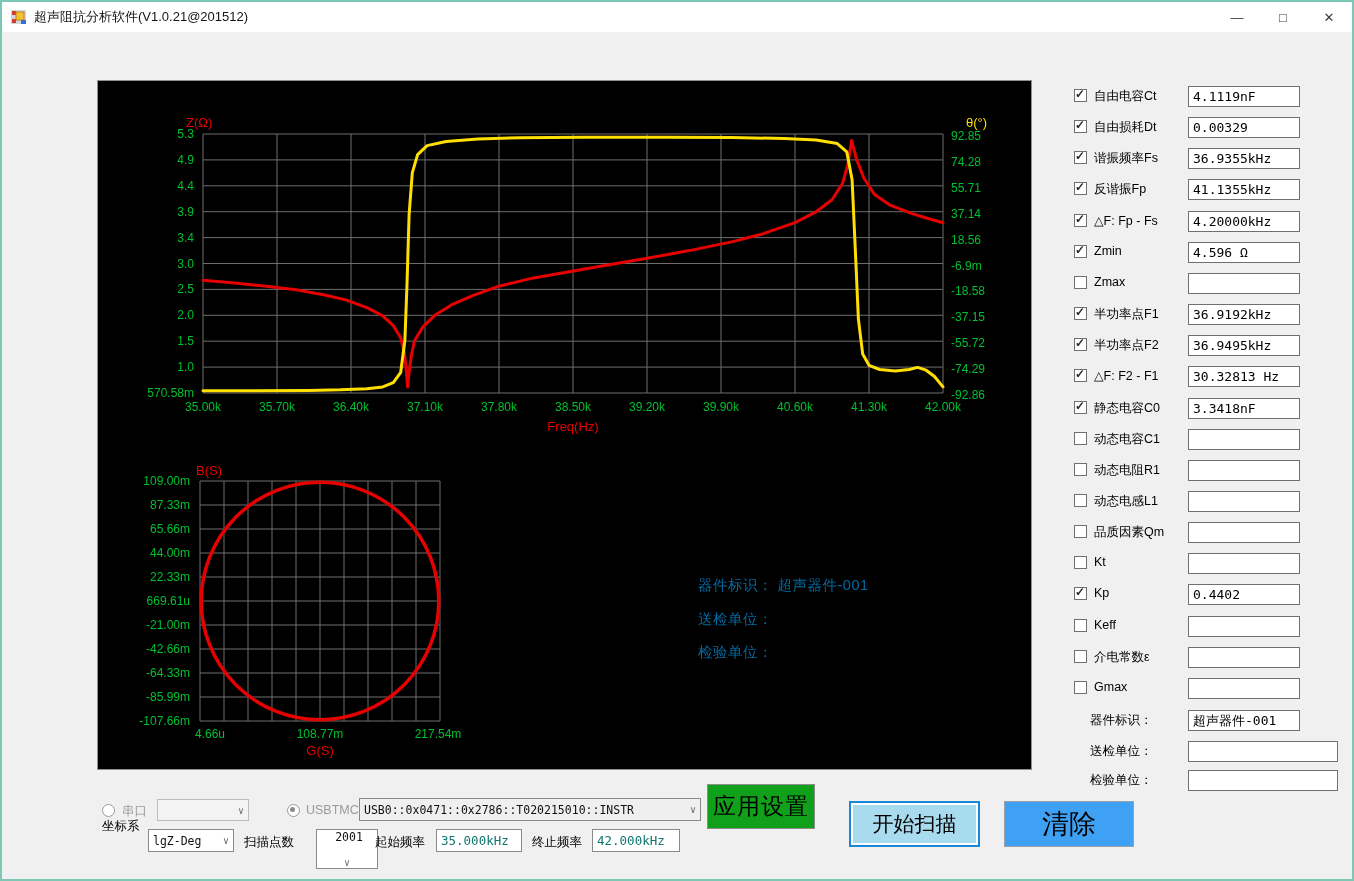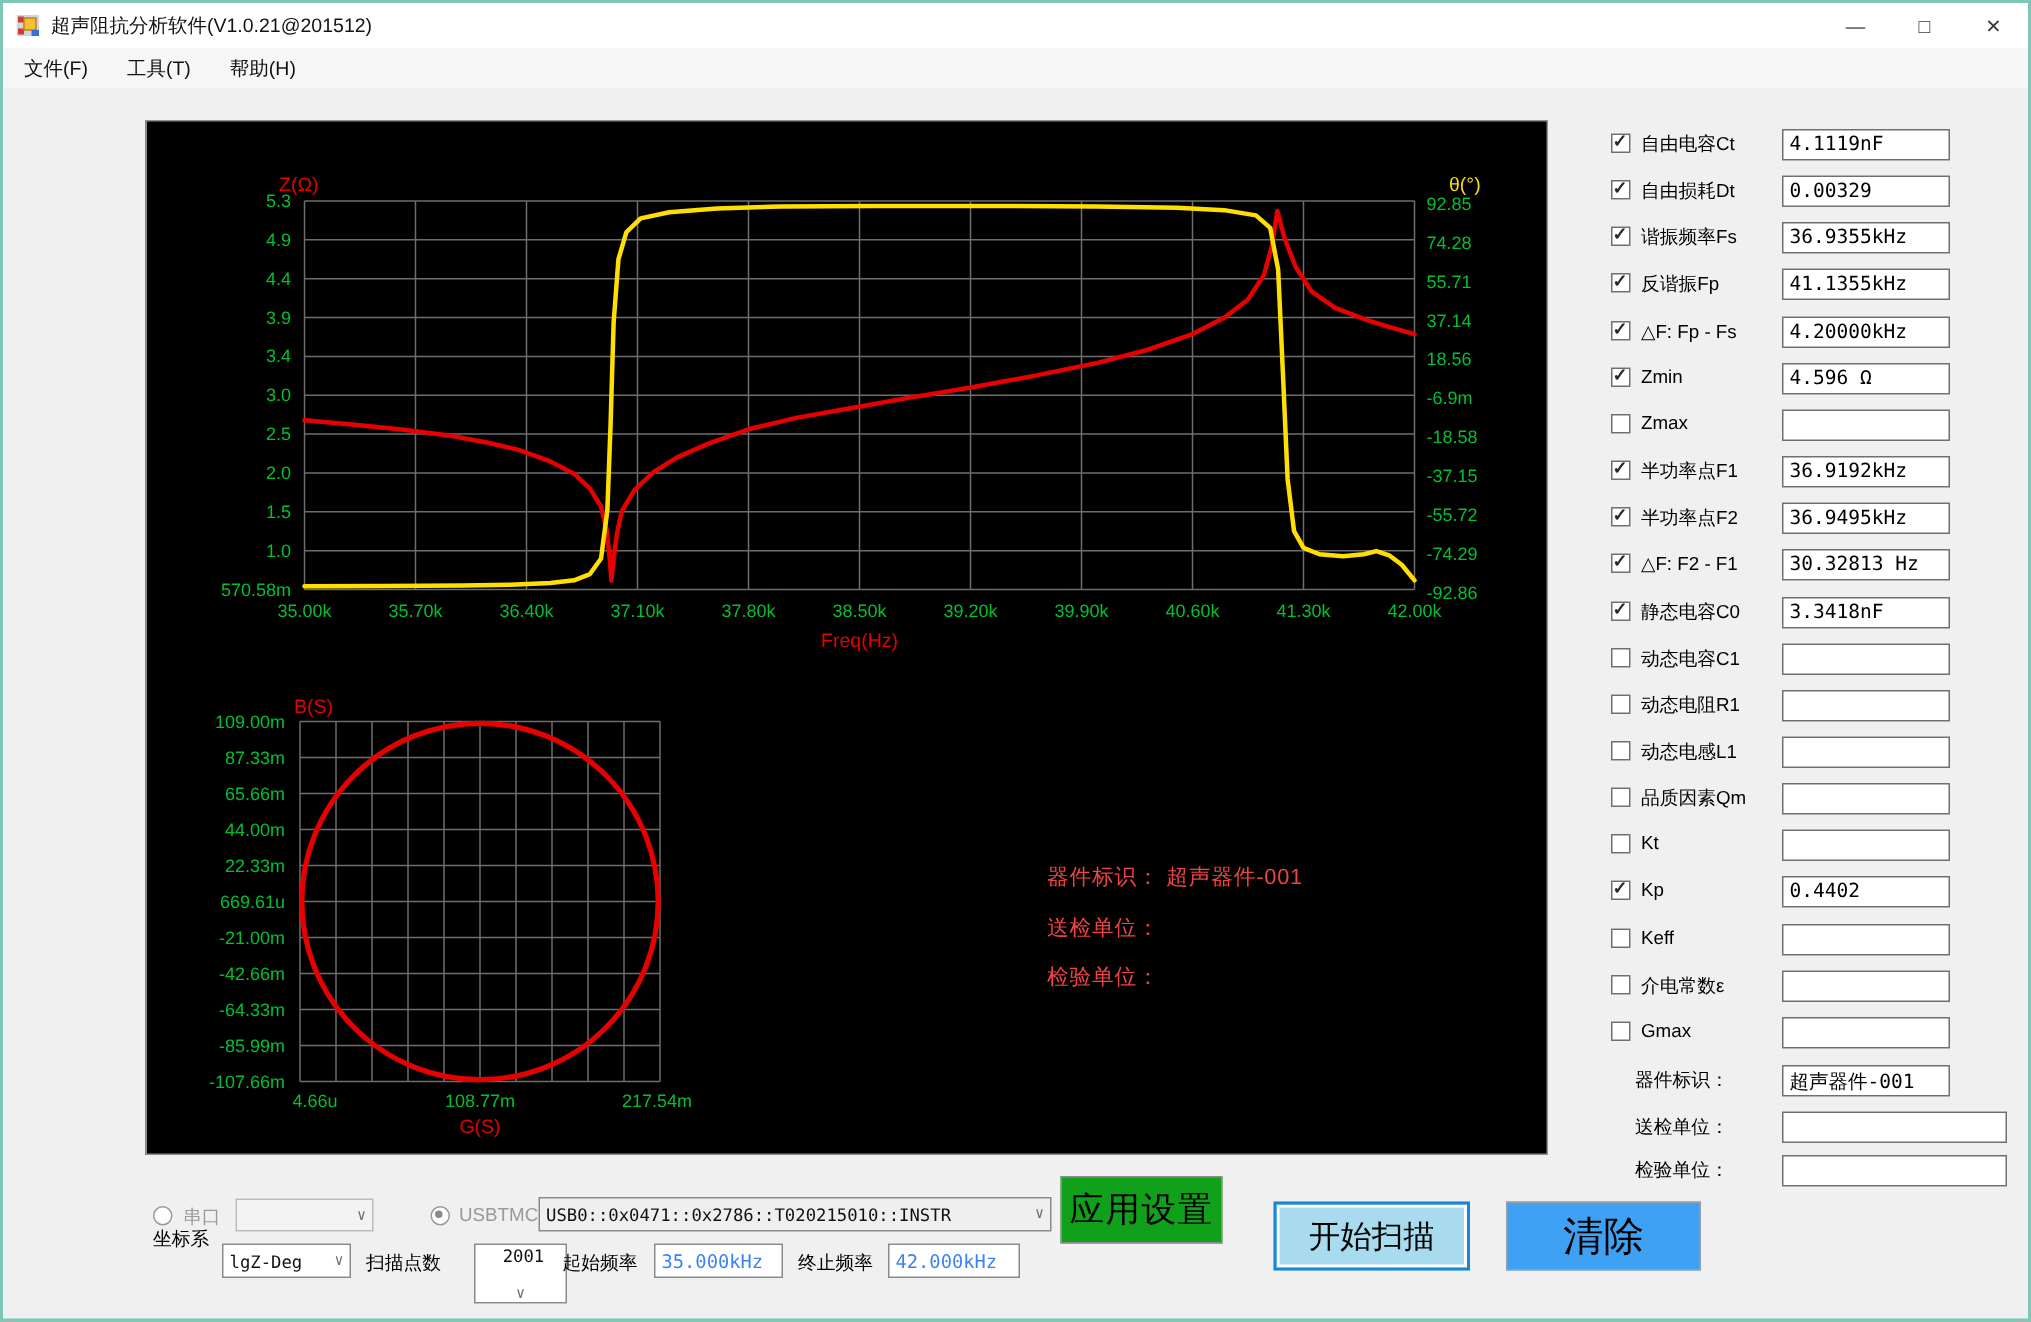--- a/index.html
+++ b/index.html
@@ -15,21 +15,21 @@
   .win-btn{width:46px;height:30px;display:flex;align-items:center;justify-content:center;
            font-size:13px;color:#3c3c3c;}
   
   #menubar{position:absolute;left:0;top:30px;width:100%;height:27px;background:#f6f6f6;
            display:flex;align-items:center;font-size:13px;color:#111;}
   .menu-item{padding:4px 12px;margin-left:2px;}
   
   #plot-panel{position:absolute;left:95px;top:78px;width:935px;height:690px;background:#000;
               border:1px solid #8b9097;box-sizing:border-box;}
   #charts-svg{position:absolute;left:0;top:0;}
-  #info-overlay{position:absolute;left:600px;top:488px;color:#ef4444;font-size:14.5px;}
+  #info-overlay{position:absolute;left:600px;top:488px;color:#0369a1;font-size:14.5px;}
   #info-overlay div{height:33.5px;line-height:33.5px;white-space:nowrap;letter-spacing:.5px;}
   
   .result-row{position:absolute;left:0;top:0;height:22px;}
   .cb{position:absolute;left:1072px;top:3px;width:13px;height:13px;background:#fff;
       border:1px solid #707070;box-sizing:border-box;}
   .cb.checked::after{content:"✓";position:absolute;left:0px;top:-2px;font-size:12px;
       line-height:13px;color:#2a2a2a;font-weight:bold;}
   .r-label{position:absolute;left:1092px;top:2px;font-size:12.5px;color:#000;white-space:nowrap;}
   .f-label{left:1088px;}
   .r-input{position:absolute;left:1186px;top:0;width:112px;height:21px;box-sizing:border-box;
@@ -43,21 +43,21 @@
       background:#fff;box-sizing:border-box;}
   .radio.sel::after{content:"";position:absolute;left:2px;top:2px;width:5px;height:5px;
       border-radius:50%;background:#8a8a8a;}
   .combo{position:absolute;box-sizing:border-box;border:1px solid #8a8a8a;background:#fff;
       display:flex;align-items:center;font:11.5px "DejaVu Sans Mono",monospace;color:#111;}
   .combo .ctext{flex:1;padding-left:4px;white-space:nowrap;overflow:hidden;}
   .combo .arrow{width:14px;text-align:center;color:#707070;font-size:10px;}
   .combo.disabled{background:#f3f3f3;border-color:#bcbcbc;}
   .combo.grayed{background:#efefef;}
   .tinput{position:absolute;box-sizing:border-box;border:1px solid #8a8a8a;background:#fff;
-      font:12.5px "DejaVu Sans Mono",monospace;color:#3b82f6;padding:0 0 0 4px;}
+      font:12.5px "DejaVu Sans Mono",monospace;color:#0f766e;padding:0 0 0 4px;}
   
   .action-btn{position:absolute;display:flex;align-items:center;justify-content:center;
       color:#000;box-sizing:border-box;}
   #btn-apply{left:705px;top:782px;width:108px;height:45px;background:#10a019;
       border:1px solid #8d8d8d;font-size:23px;letter-spacing:1px;}
   #btn-start{left:847px;top:799px;width:131px;height:46px;background:#a9dbee;
       border:2px solid #1886d9;box-shadow:inset 0 0 0 2px #fff;font-size:21px;}
   #btn-clear{left:1002px;top:799px;width:130px;height:46px;background:#3ea1f3;
       border:1px solid #9aa0a6;font-size:27px;}
 </style>
@@ -75,25 +75,20 @@
       <rect x="10" y="11" width="5" height="4" fill="#3a6fd2"></rect>
     </svg>
     <span id="title-text">超声阻抗分析软件(V1.0.21@201512)</span>
     <div id="win-btns">
       <span class="win-btn">—</span>
       <span class="win-btn">□</span>
       <span class="win-btn">✕</span>
     </div>
   </div>
 
-  <div id="menubar">
-    <span class="menu-item">文件(F)</span>
-    <span class="menu-item">工具(T)</span>
-    <span class="menu-item">帮助(H)</span>
-  </div>
 
   <div id="plot-panel">
     <svg id="charts-svg" width="933" height="688">
         <g stroke="#6e6e6e" stroke-width="1">
           <line x1="105" y1="53" x2="105" y2="312"></line>
           <line x1="105" y1="53" x2="845" y2="53"></line>
           <line x1="179" y1="53" x2="179" y2="312"></line>
           <line x1="105" y1="78.9" x2="845" y2="78.9"></line>
           <line x1="253" y1="53" x2="253" y2="312"></line>
           <line x1="105" y1="104.8" x2="845" y2="104.8"></line>

